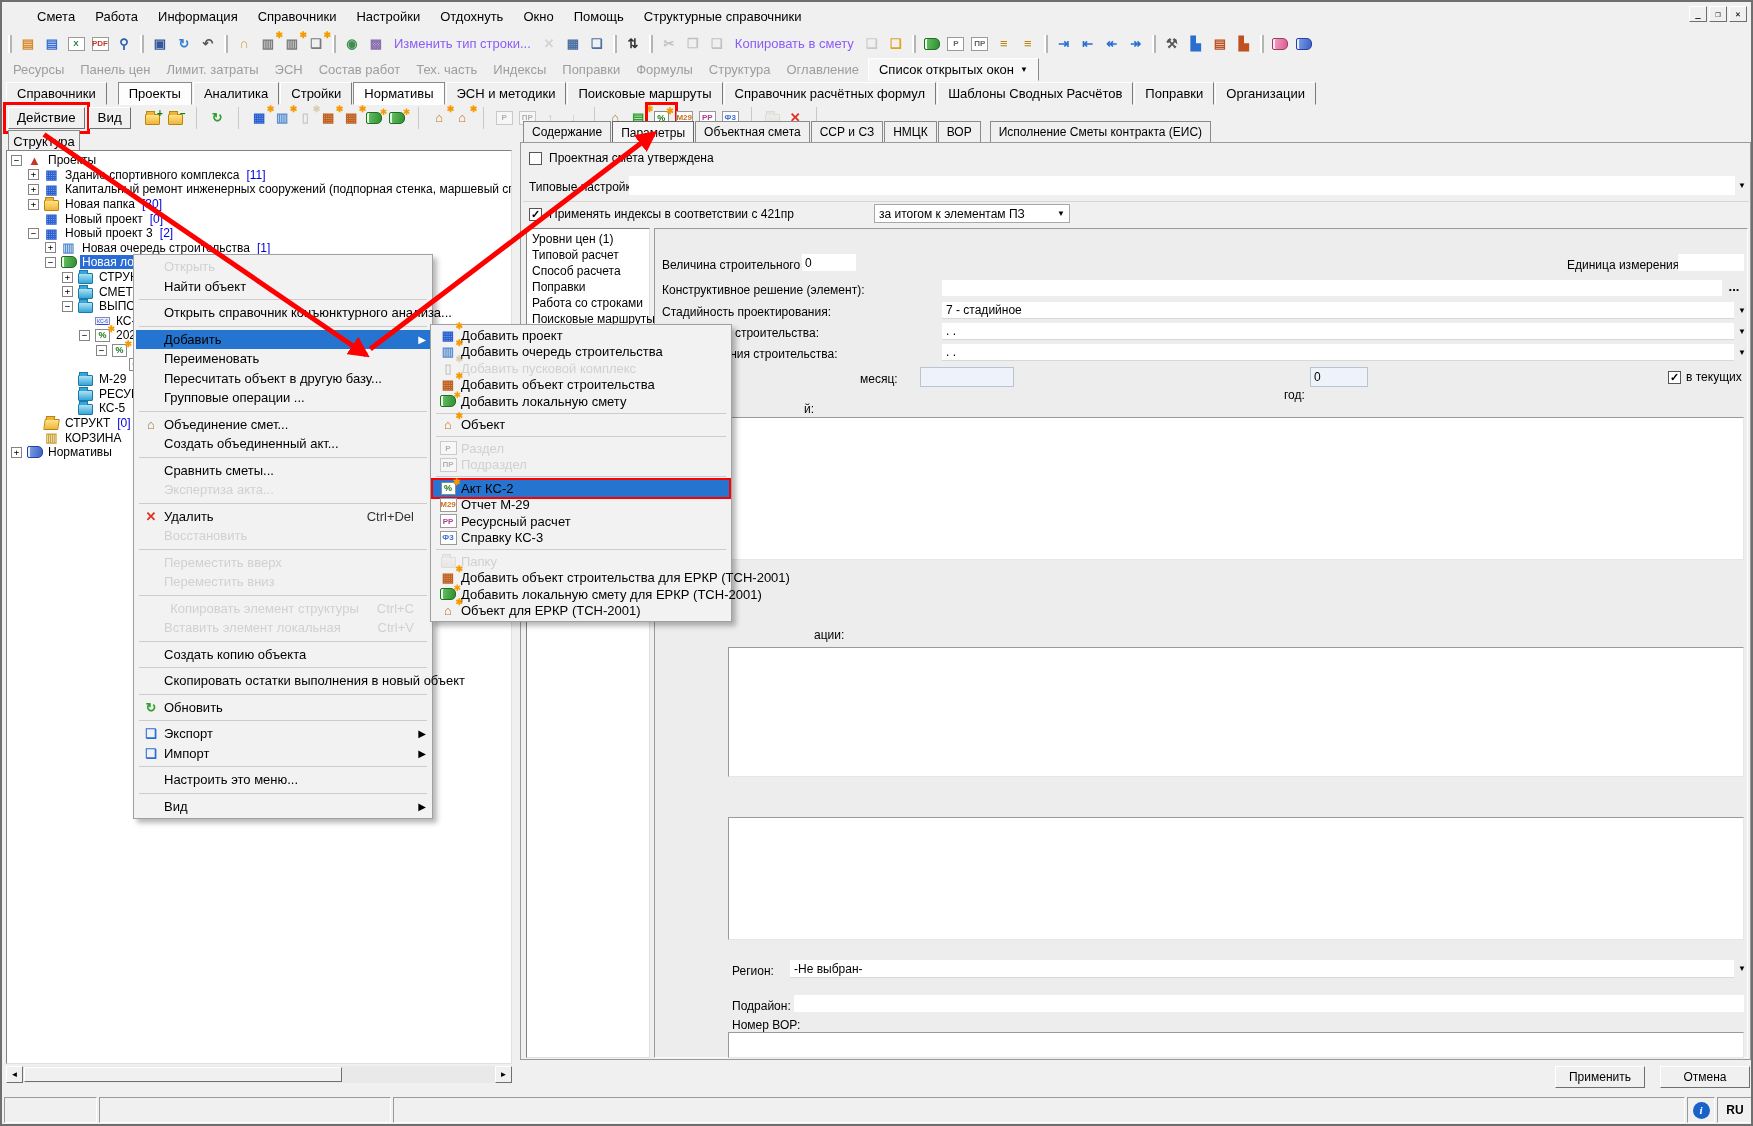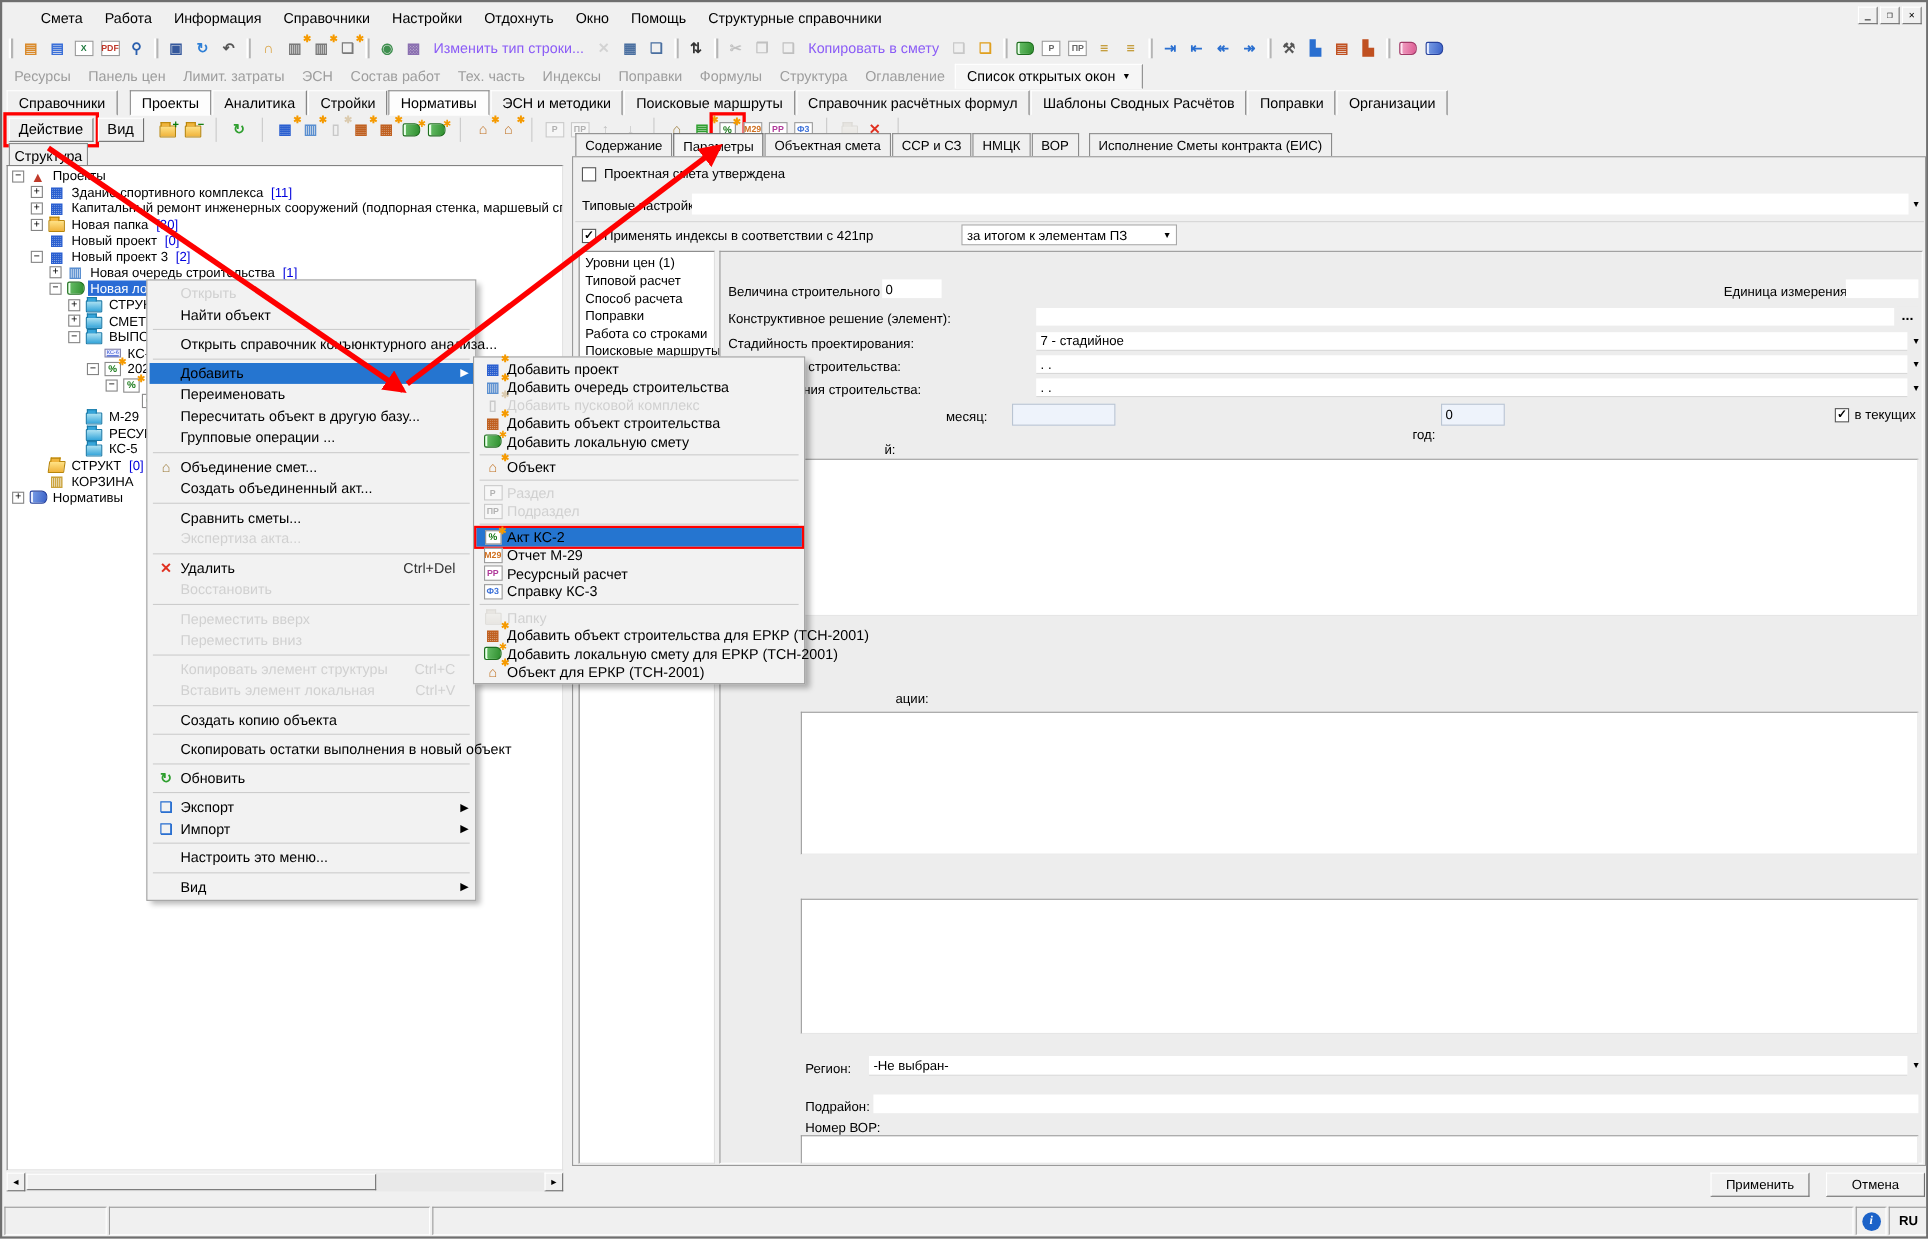--- a/index.html
+++ b/index.html
@@ -748,21 +748,21 @@
       <span class="ico"></span>
       <span class="lbl">Переместить вверх</span>
       <span class="subar"></span>
     </div>
     <div class="cmi dis" style="height: 19.5px;">
       <span class="ico"></span>
       <span class="lbl">Переместить вниз</span>
       <span class="subar"></span>
     </div>
     <div class="csep"></div>
-    <div class="cmi dis" style="height: 19.5px;">
+    <div class="cmi dis" style="height: 19.5px; text-align: right;">
       <span class="ico"></span>
       <span class="lbl">Копировать элемент структуры</span>
       <span class="sc">Ctrl+C</span>
       <span class="subar"></span>
     </div>
     <div class="cmi dis" style="height: 19.5px;">
       <span class="ico"></span>
       <span class="lbl">Вставить элемент локальная</span>
       <span class="sc">Ctrl+V</span>
       <span class="subar"></span>

